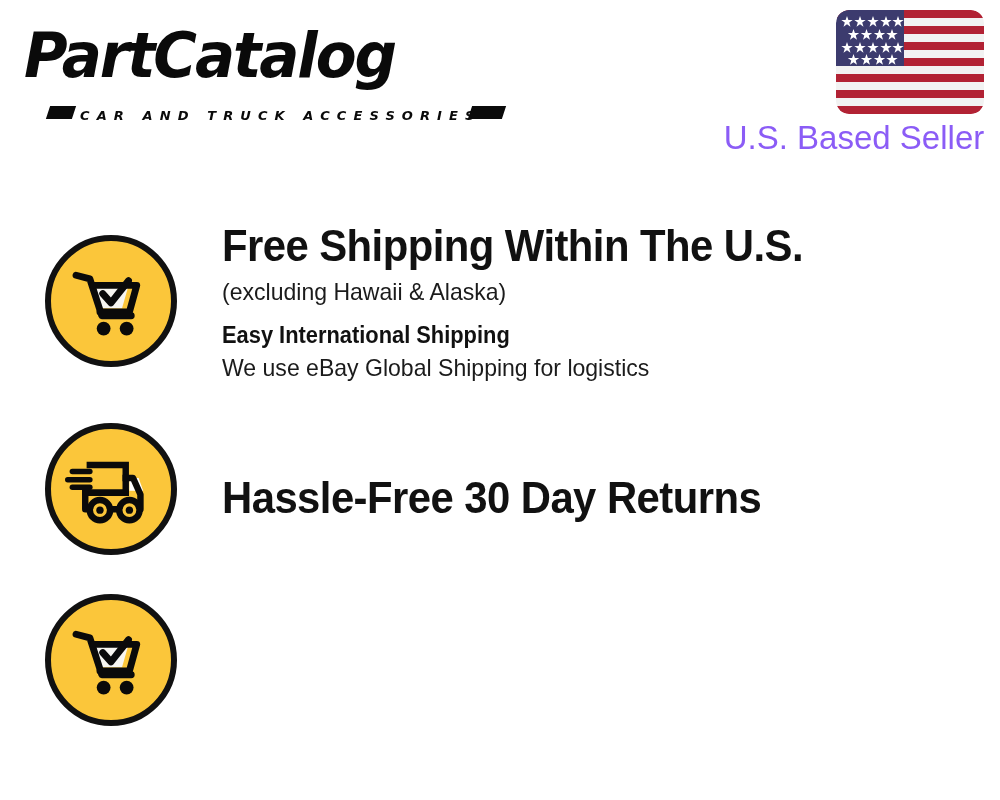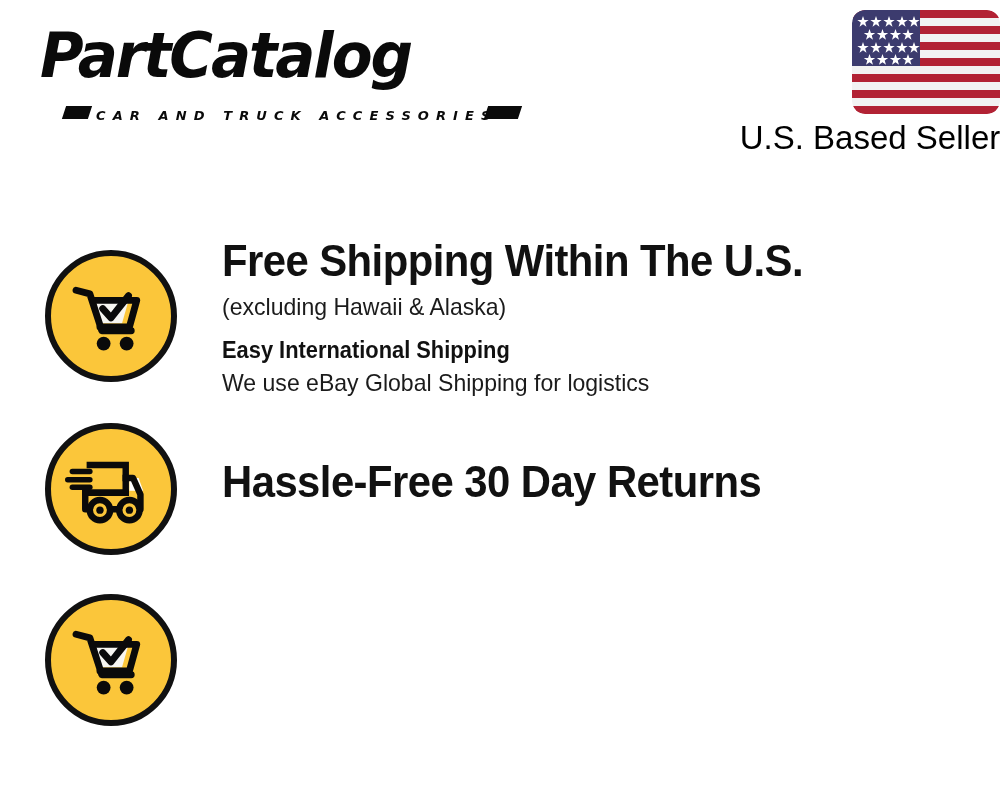--- a/index.html
+++ b/index.html
@@ -16,21 +16,21 @@
     position: relative;
     width: 1000px;
     height: 800px;
     background: #ffffff;
     overflow: hidden;
   }
 
   
   #header {
     position: absolute;
-    left: 16px;
+    left: 0;
     top: 0;
     width: 816px;
     height: 175px;
   }
 
   
   #brand-logo {
     position: absolute;
     left: 24px;
     top: 22px;
@@ -93,31 +93,31 @@
   #seller-label {
     position: absolute;
     left: 723px;
     top: 119px;
     width: 262px;
     text-align: center;
     font-family: "Liberation Sans", sans-serif;
     font-weight: 400;
     font-size: 33px;
     line-height: 38px;
-    color: #000000;
+    color: #8b5cf6;
     white-space: nowrap;
   }
 
   
   .feature-row {
     position: absolute;
     left: 0;
     width: 1000px;
   }
-  #feature-row-0 { top: 235px; height: 180px; }
+  #feature-row-0 { top: 220px; height: 180px; }
   #feature-row-1 { top: 412px; height: 170px; }
   #feature-row-2 { top: 583px; height: 170px; }
 
   .feature-badge {
     position: absolute;
     left: 45px;
     width: 132px;
     height: 132px;
     border-radius: 50%;
     background: #FBC63A;
@@ -137,21 +137,21 @@
     height: 92px;
     display: block;
   }
 
   .feature-text {
     position: absolute;
     left: 222px;
     right: 20px;
   }
   #feature-row-0 .feature-text { top: 0px; }
-  #feature-row-1 .feature-text { top: 44px; }
+  #feature-row-1 .feature-text { top: 60px; }
   #feature-row-2 .feature-text { top: 48px; }
 
   .feature-title {
     font-family: "Liberation Sans", sans-serif;
     font-weight: 700;
     font-size: 45px;
     line-height: 52px;
     letter-spacing: -0.6px;
     color: #111111;
     white-space: nowrap;

